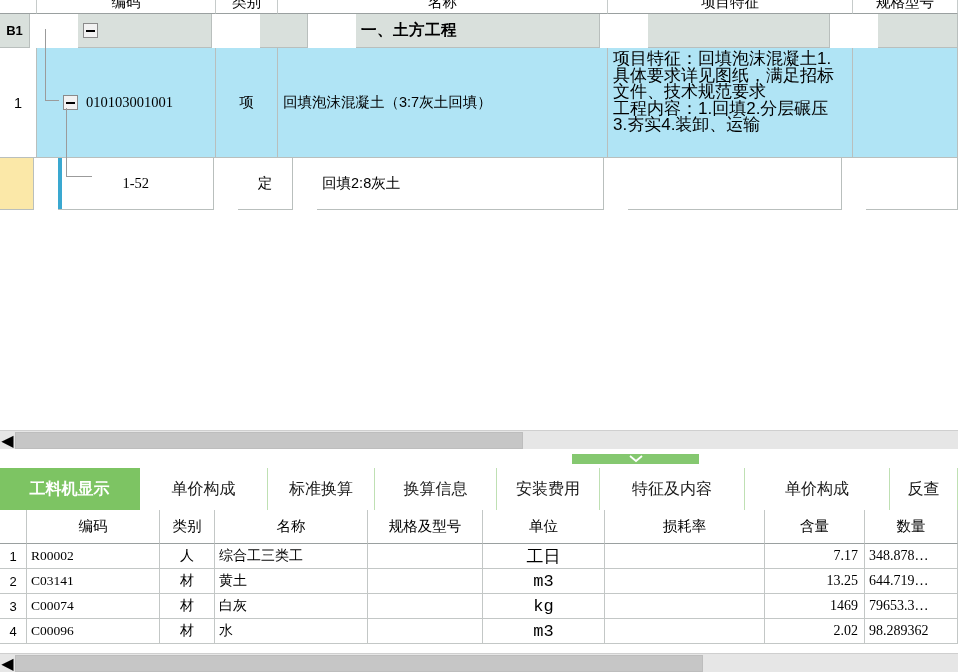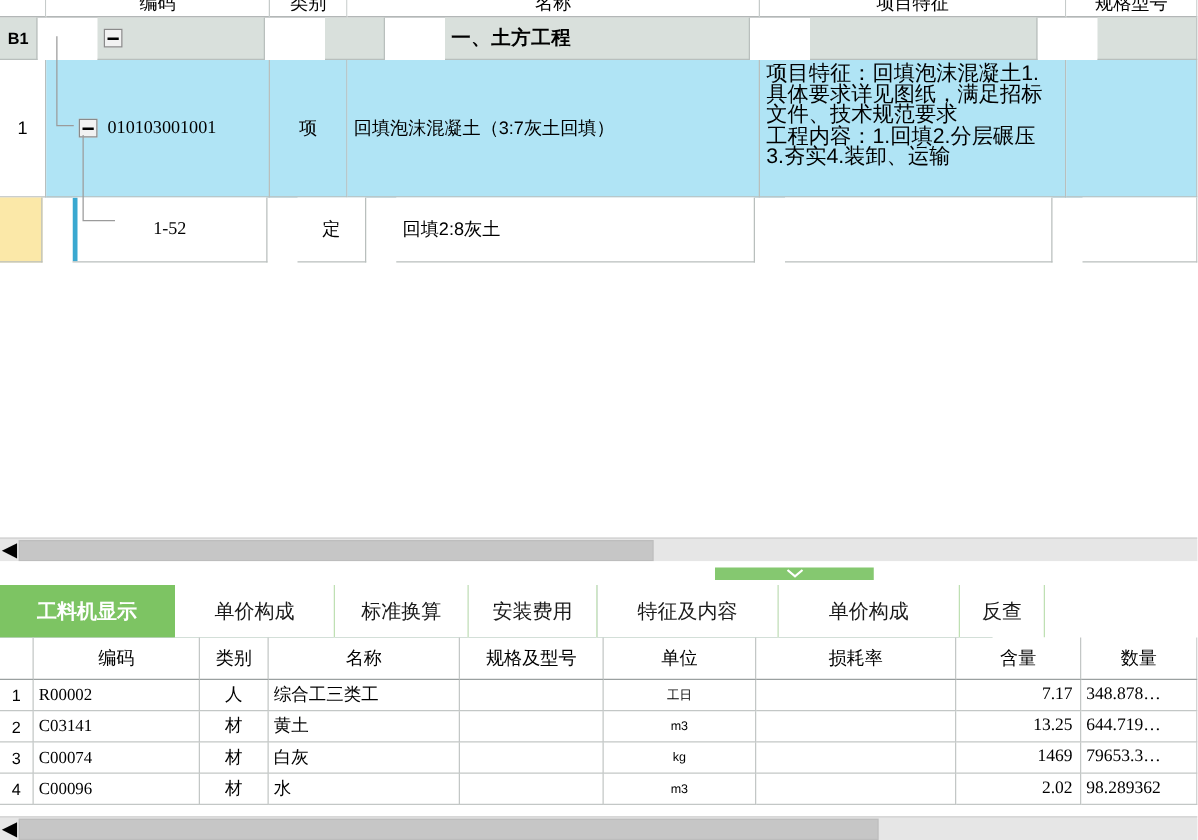--- a/index.html
+++ b/index.html
@@ -107,21 +107,21 @@
   .chev {
     position:absolute; left:572px; top:5px; width:127px; height:10px;
     background:#85c870; display:flex; align-items:center; justify-content:center;
   }
   .chev svg { display:block; }
 
   
   .tabs {
     position:absolute; left:0; top:468px; width:794px; height:42px;
     display:flex; background:#14532d;
-    border-bottom:2px solid #14532d;
+    border-bottom:2px solid #a21caf;
   }
   .tab {
     height:42px; display:flex; align-items:center; justify-content:center;
     font-size:16px; color:#1a1a1a; background:#fff;
     border-right:1px solid #bfe0b3;
     flex:0 0 auto;
   }
   .tab.active {
     background:#7dc463; color:#ffffff; font-weight:bold;
     border-right:1px solid #7dc463;
@@ -150,21 +150,21 @@
   .d2 { width:55px; }
   .d3 { width:153px; }
   .d4 { width:115px; }
   .d5 { width:122px; }
   .d6 { width:160px; }
   .d7 { width:100px; }
   .d8 { width:93px; }
 
   .idx { justify-content:center; font-size:13px; }
   .code-mono { font-family:"Liberation Serif","DejaVu Serif", serif; font-size:13.5px; }
-  .unit-mono { font-family:Liberation Sans, sans-serif; font-size:10px; }
+  .unit-mono { font-family:Liberation Mono, monospace; font-size:17px; }
   .num-mono { font-family:"Liberation Serif","DejaVu Serif", serif; font-size:14px; }
 
   
   .bscroll {
     position:absolute; left:0; top:653px; width:958px; height:19px;
     background:#e6e6e6; border-top:1px solid #cfcfcf;
     display:flex; align-items:center;
   }
   .bs-thumb { height:17px; width:688px; background:#c6c6c6; border:1px solid #bdbdbd; flex:0 0 auto; }
   .bs-track { flex:1 1 auto; height:17px; background:#e6e6e6; }
@@ -241,20 +241,21 @@
       <svg width="14" height="8" viewBox="0 0 14 8">
         <path d="M1 1 L7 6 L13 1" stroke="#ffffff" stroke-width="1.8" fill="none"></path>
       </svg>
     </div>
   </div>
 
   <div class="tabs">
     <div class="tab active" style="width:140px;">工料机显示</div>
     <div class="tab" style="width:128px;">单价构成</div>
     <div class="tab" style="width:107px;">标准换算</div>
+    <div class="tab" style="width:122px;">换算信息</div>
     <div class="tab" style="width:103px;">安装费用</div>
     <div class="tab" style="width:145px;">特征及内容</div>
     <div class="tab" style="width:145px;">单价构成</div>
     <div class="tab" style="width:68px;">反查</div>
   </div>
 
   <div class="bot-grid">
 
     <div class="bg-row bg-head">
       <div class="bg-cell d0"></div>

